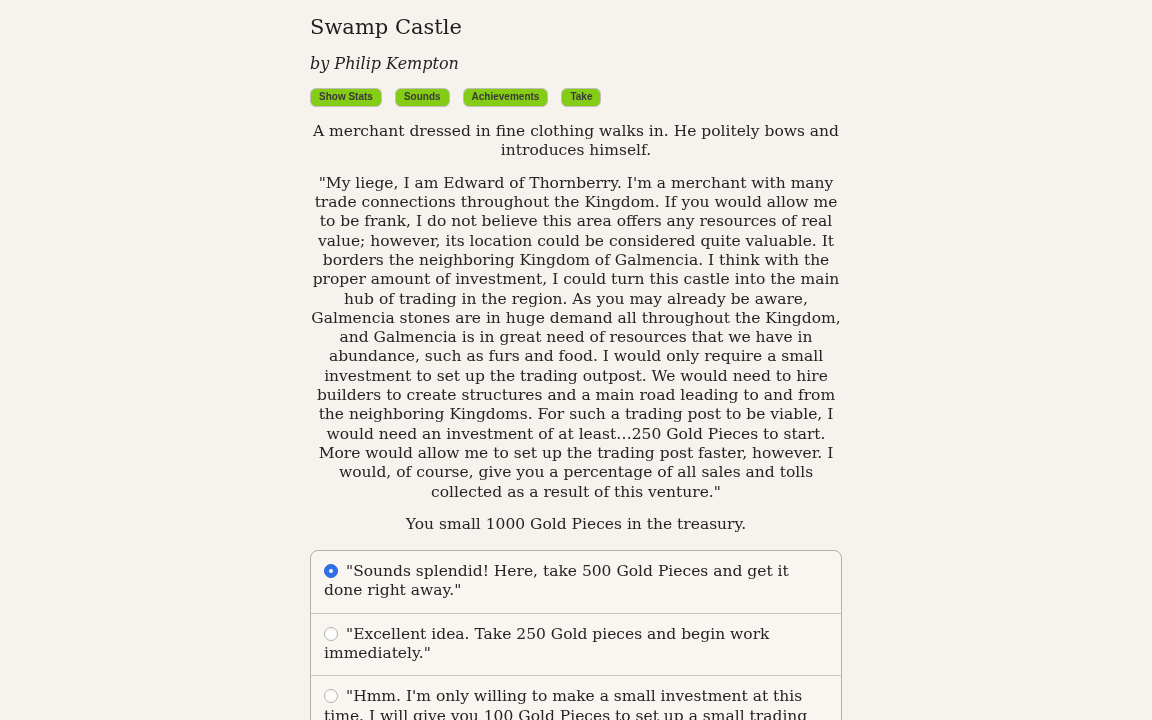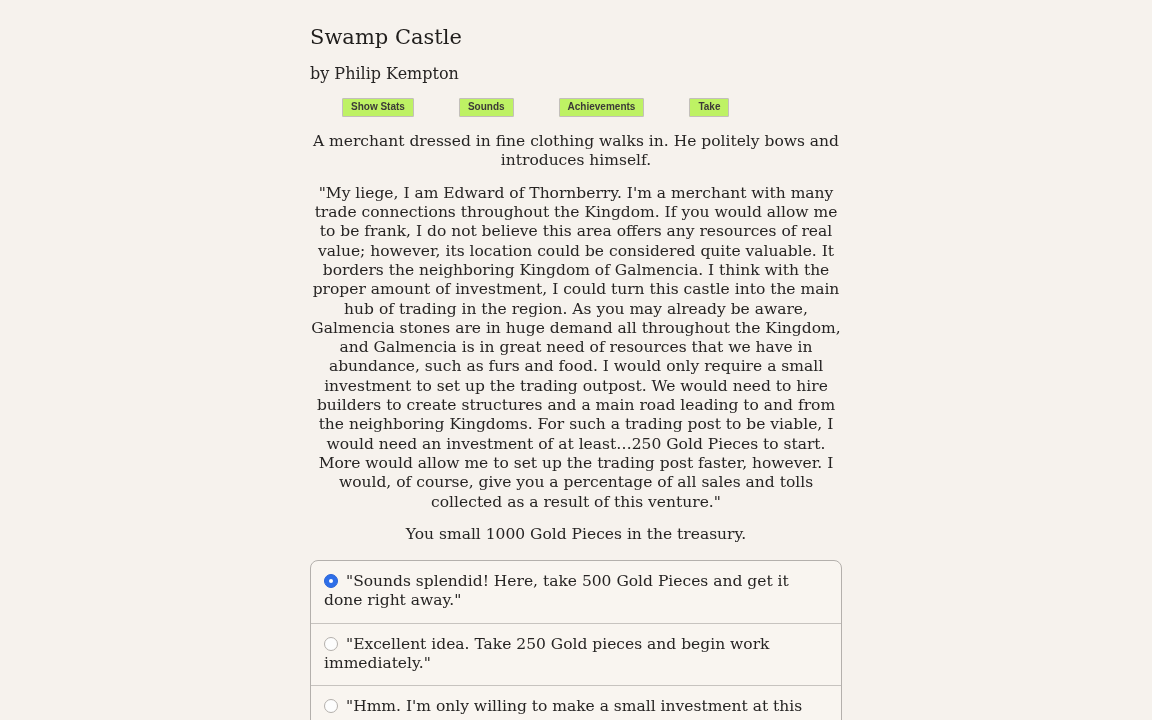--- a/index.html
+++ b/index.html
@@ -9,49 +9,49 @@
     font-family: "DejaVu Serif", "Liberation Serif", serif;
     color: #262423;
     overflow: hidden;
   }
   .content {
     position: absolute;
     left: 310px; top: 0;
     width: 532px;
   }
   .game-title {
-    margin-top: 25px;
+    margin-top: 15px;
     font-size: 21px;
     font-weight: normal;
     line-height: 1.2;
     color: #201e1c;
   }
   .game-author {
     margin-top: 14px;
     font-size: 16px;
     color: #262423;
+    font-style: italic;
   }
   .toolbar {
     margin-top: 15px;
     display: flex;
     gap: 13px;
     align-items: center;
   }
   .toolbar button {
     font-family: "Liberation Sans", sans-serif;
     font-size: 10px;
     font-weight: bold;
     color: #3c3a38;
-    background: #bef264;
+    background: #84cc16;
     border: 1px solid #c3bfbb;
-    border-radius: 1px;
+    border-radius: 6px;
     padding: 3px 8px 4px 8px;
     cursor: pointer;
     line-height: 1;
-    margin-left: 32px;
   }
   .story { margin-top: 15px; }
   .story p {
     font-size: 15.5px;
     line-height: 19.3px;
     margin-bottom: 13px;
     color: #262423;
     text-align: center;
   }
   .choice-group {

